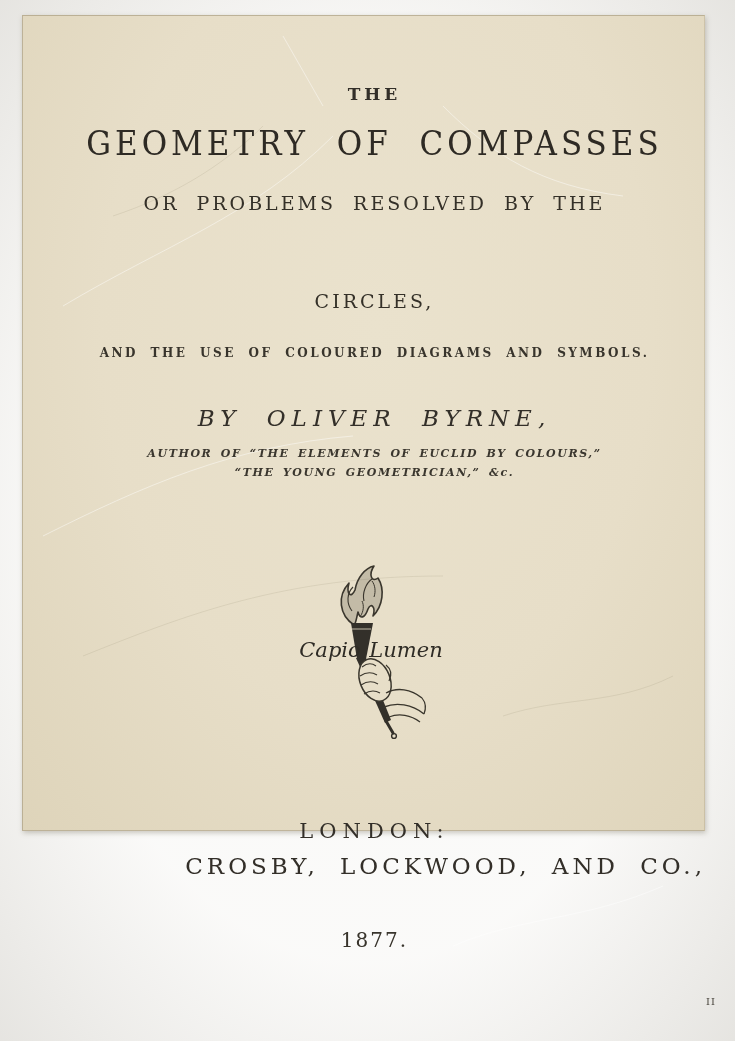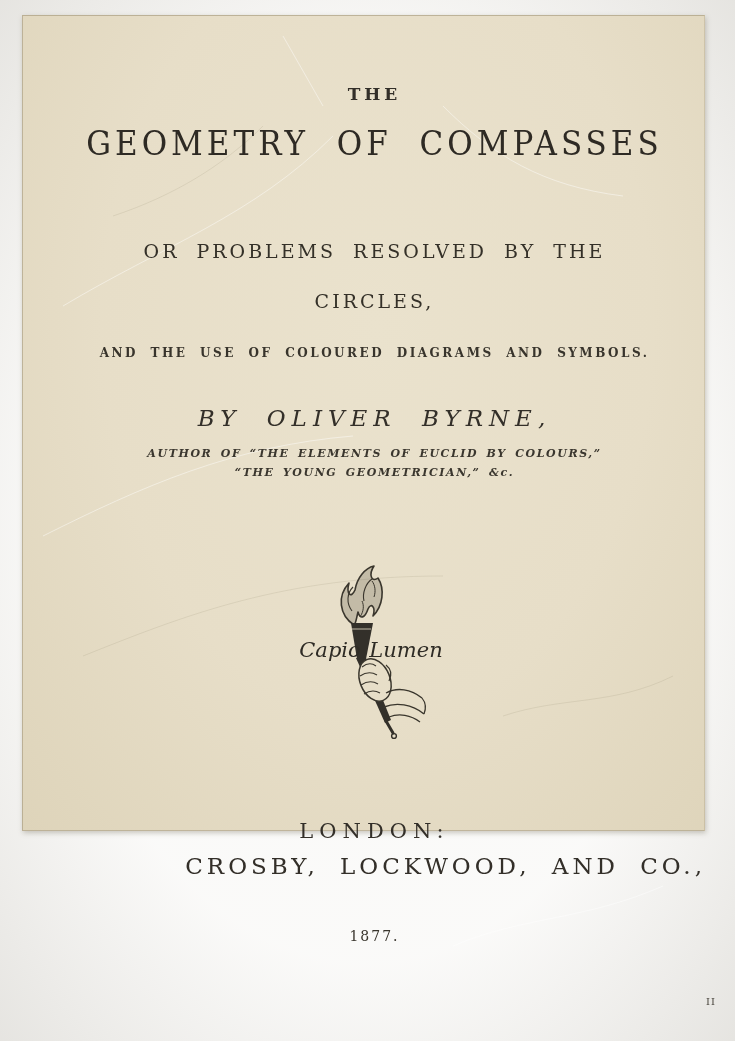--- a/index.html
+++ b/index.html
@@ -35,32 +35,32 @@
     left: 20px;
     width: 663px;
     text-align: center;
     color: #35312b;
     line-height: 1.2;
     white-space: nowrap;
   }
   .t-the        { top: 68px;  font-size: 17px; letter-spacing: 4px;  word-spacing: 4px;  font-weight: bold; color: #332f29; }
   .t-main      { top: 109px; font-size: 31px; letter-spacing: 4px;  word-spacing: 14px; color: #2e2a24; transform: scaleY(1.08); }
   .t-sub       { font-size: 19px; letter-spacing: 3px; word-spacing: 8px; color: #343028; }
-  .t-sub1      { top: 176px; margin-top: 48px; }
+  .t-sub1      { top: 176px; }
   .t-sub2      { top: 226px; }
   .t-sub3      { top: 274px; }
   .t-sub4      { top: 330px; font-size: 12px; letter-spacing: 2.5px; word-spacing: 6px; font-weight: bold; color: #38342c; }
   .t-byline    { top: 389px; font-size: 23px; letter-spacing: 6px; word-spacing: 12px; color: #332f29; font-style: italic; }
   .t-credit    { font-size: 11px; letter-spacing: 1.6px; word-spacing: 3px; font-weight: bold; color: #3a362e; font-style: italic; }
   .t-credit1   { top: 431px; }
   .t-credit2   { top: 450px; }
   .t-city      { top: 803px; font-size: 21px; letter-spacing: 6px; color: #332f29; }
   .t-publisher { top: 837px; font-size: 23px; letter-spacing: 4px; word-spacing: 10px; color: #332f29; text-align: right; }
   .t-address   { top: 881px; font-size: 15px; letter-spacing: 1.5px; word-spacing: 4px; font-variant: small-caps; font-weight: bold; color: #38342c; }
-  .t-year      { top: 912px; font-size: 14px; letter-spacing: 2px; color: #38342c; }
+  .t-year      { top: 912px; font-size: 20px; letter-spacing: 2px; color: #38342c; }
   .vignette {
     position: absolute;
     left: 271px; top: 541px;
     width: 165px; height: 185px;
   }
   .scratches {
     position: absolute;
     left: 0; top: 0;
     width: 683px; height: 1005px;
     pointer-events: none;

